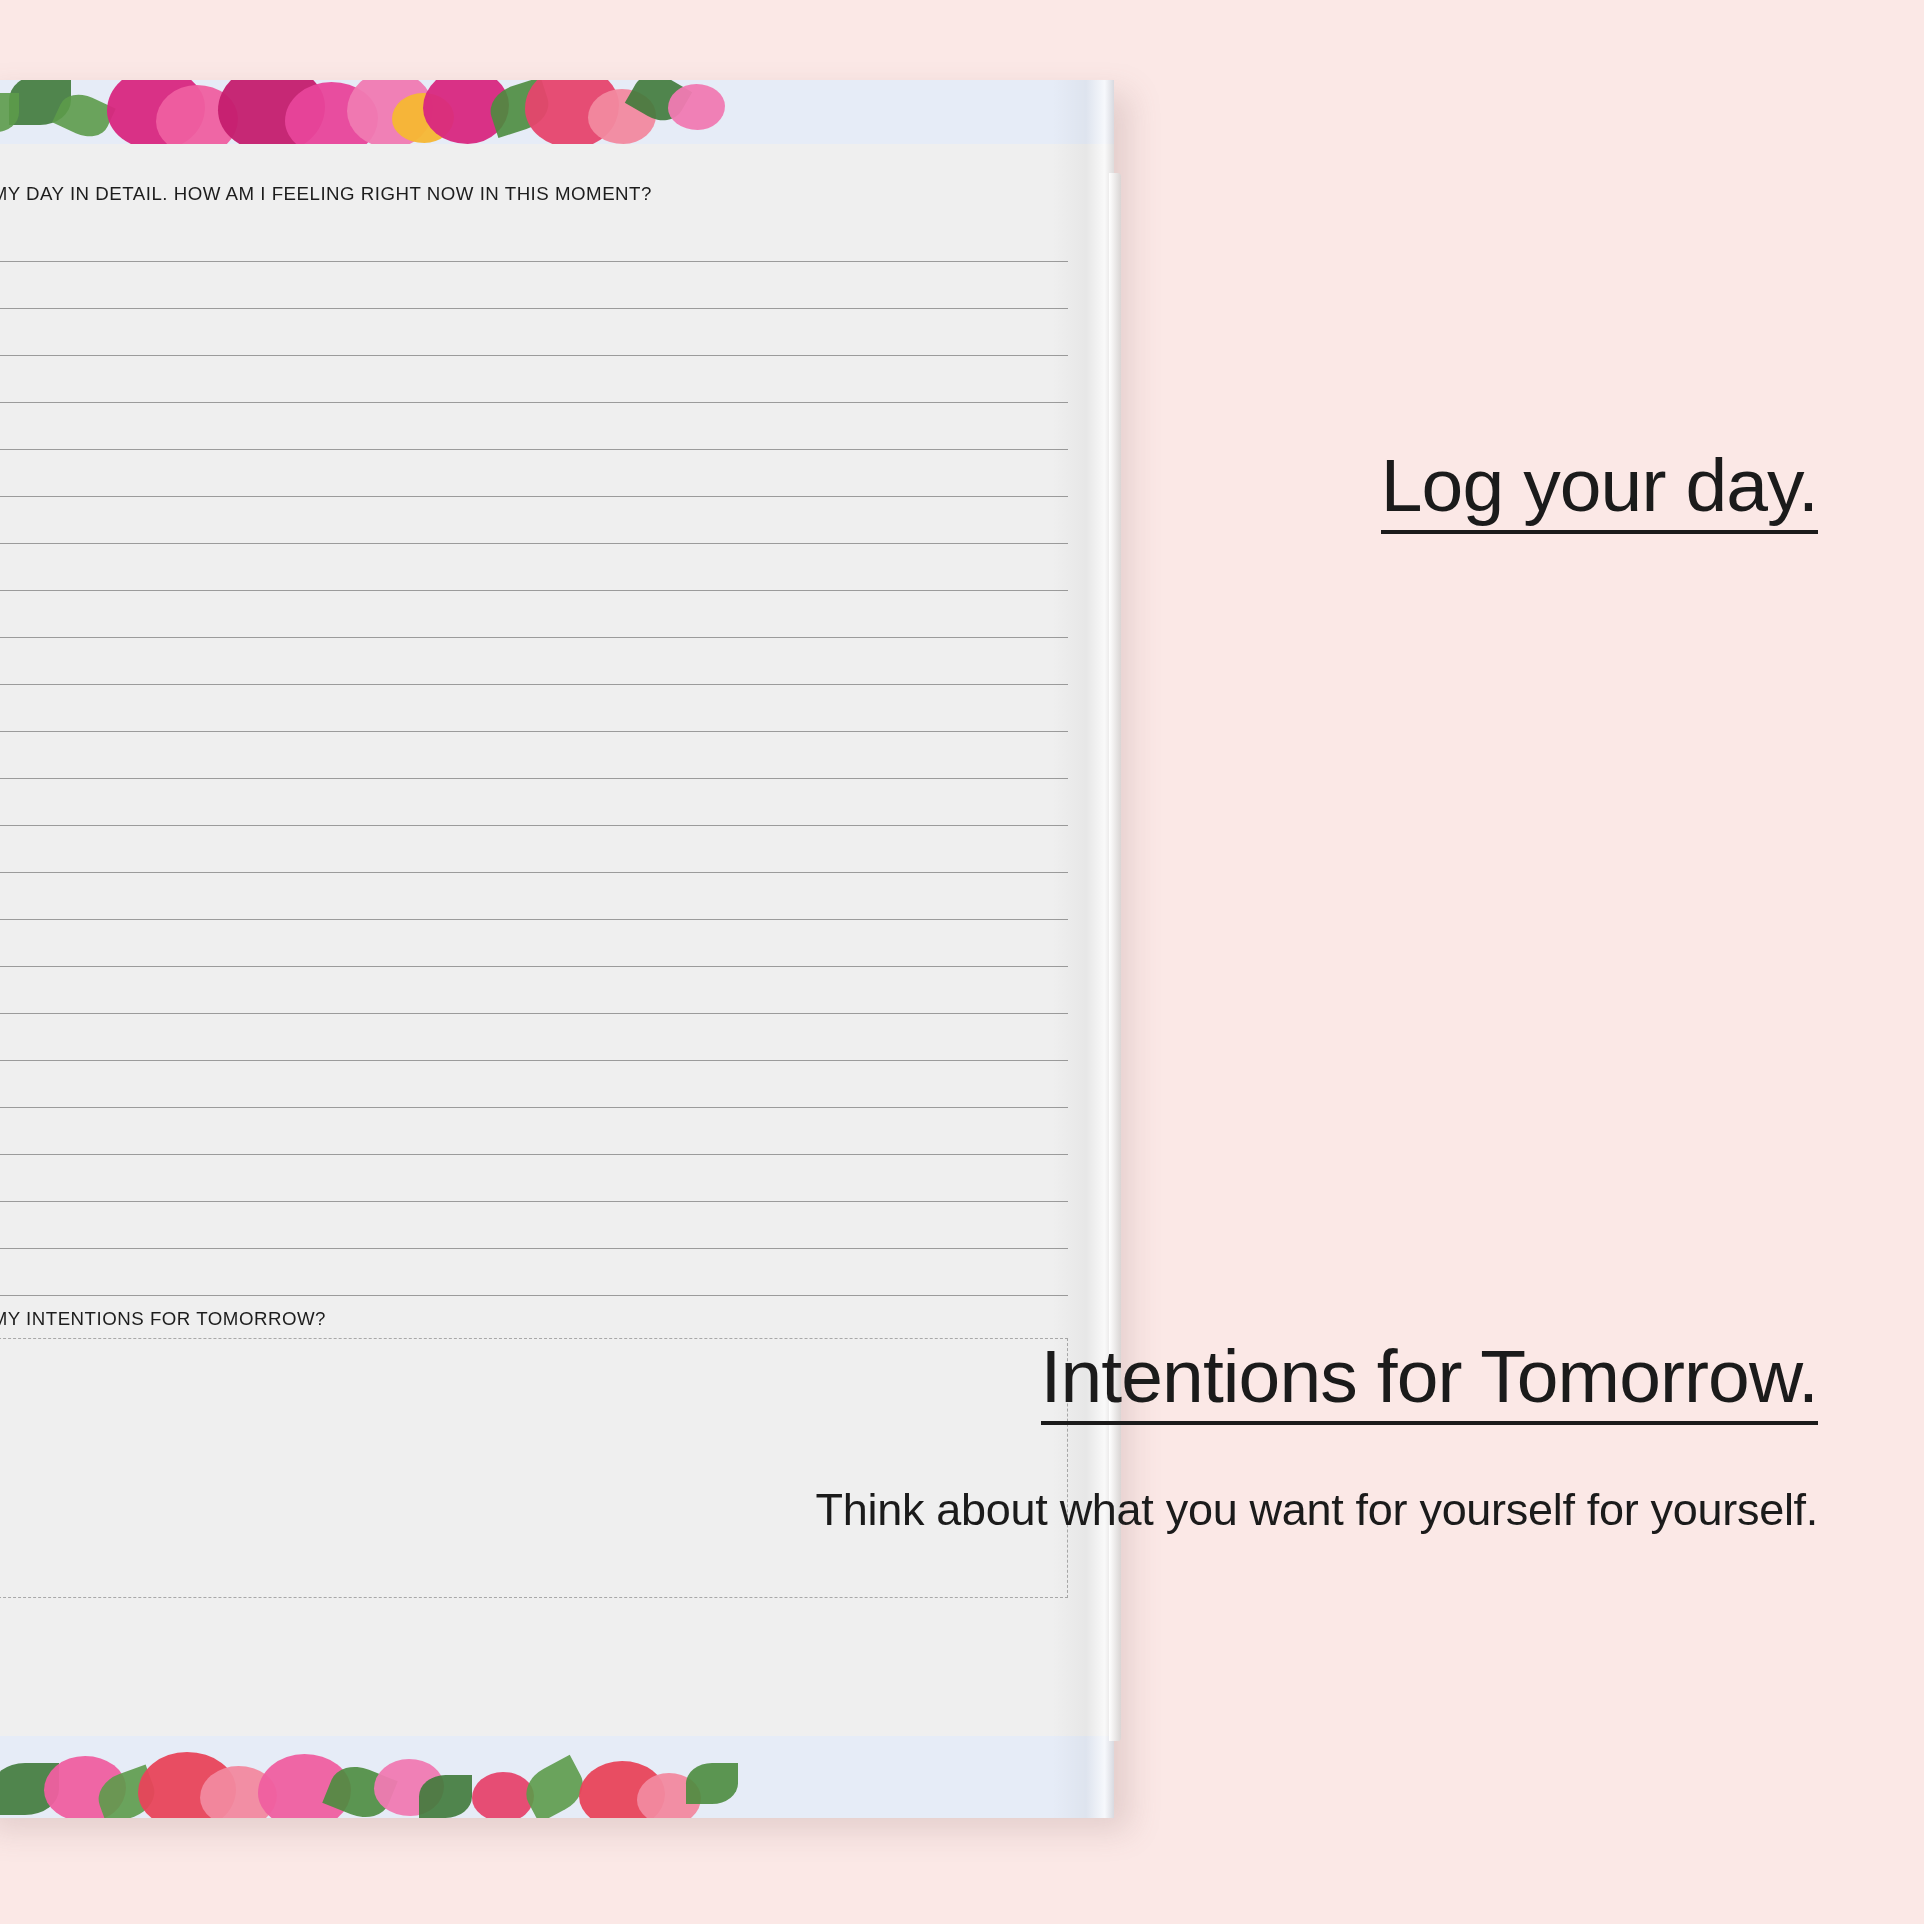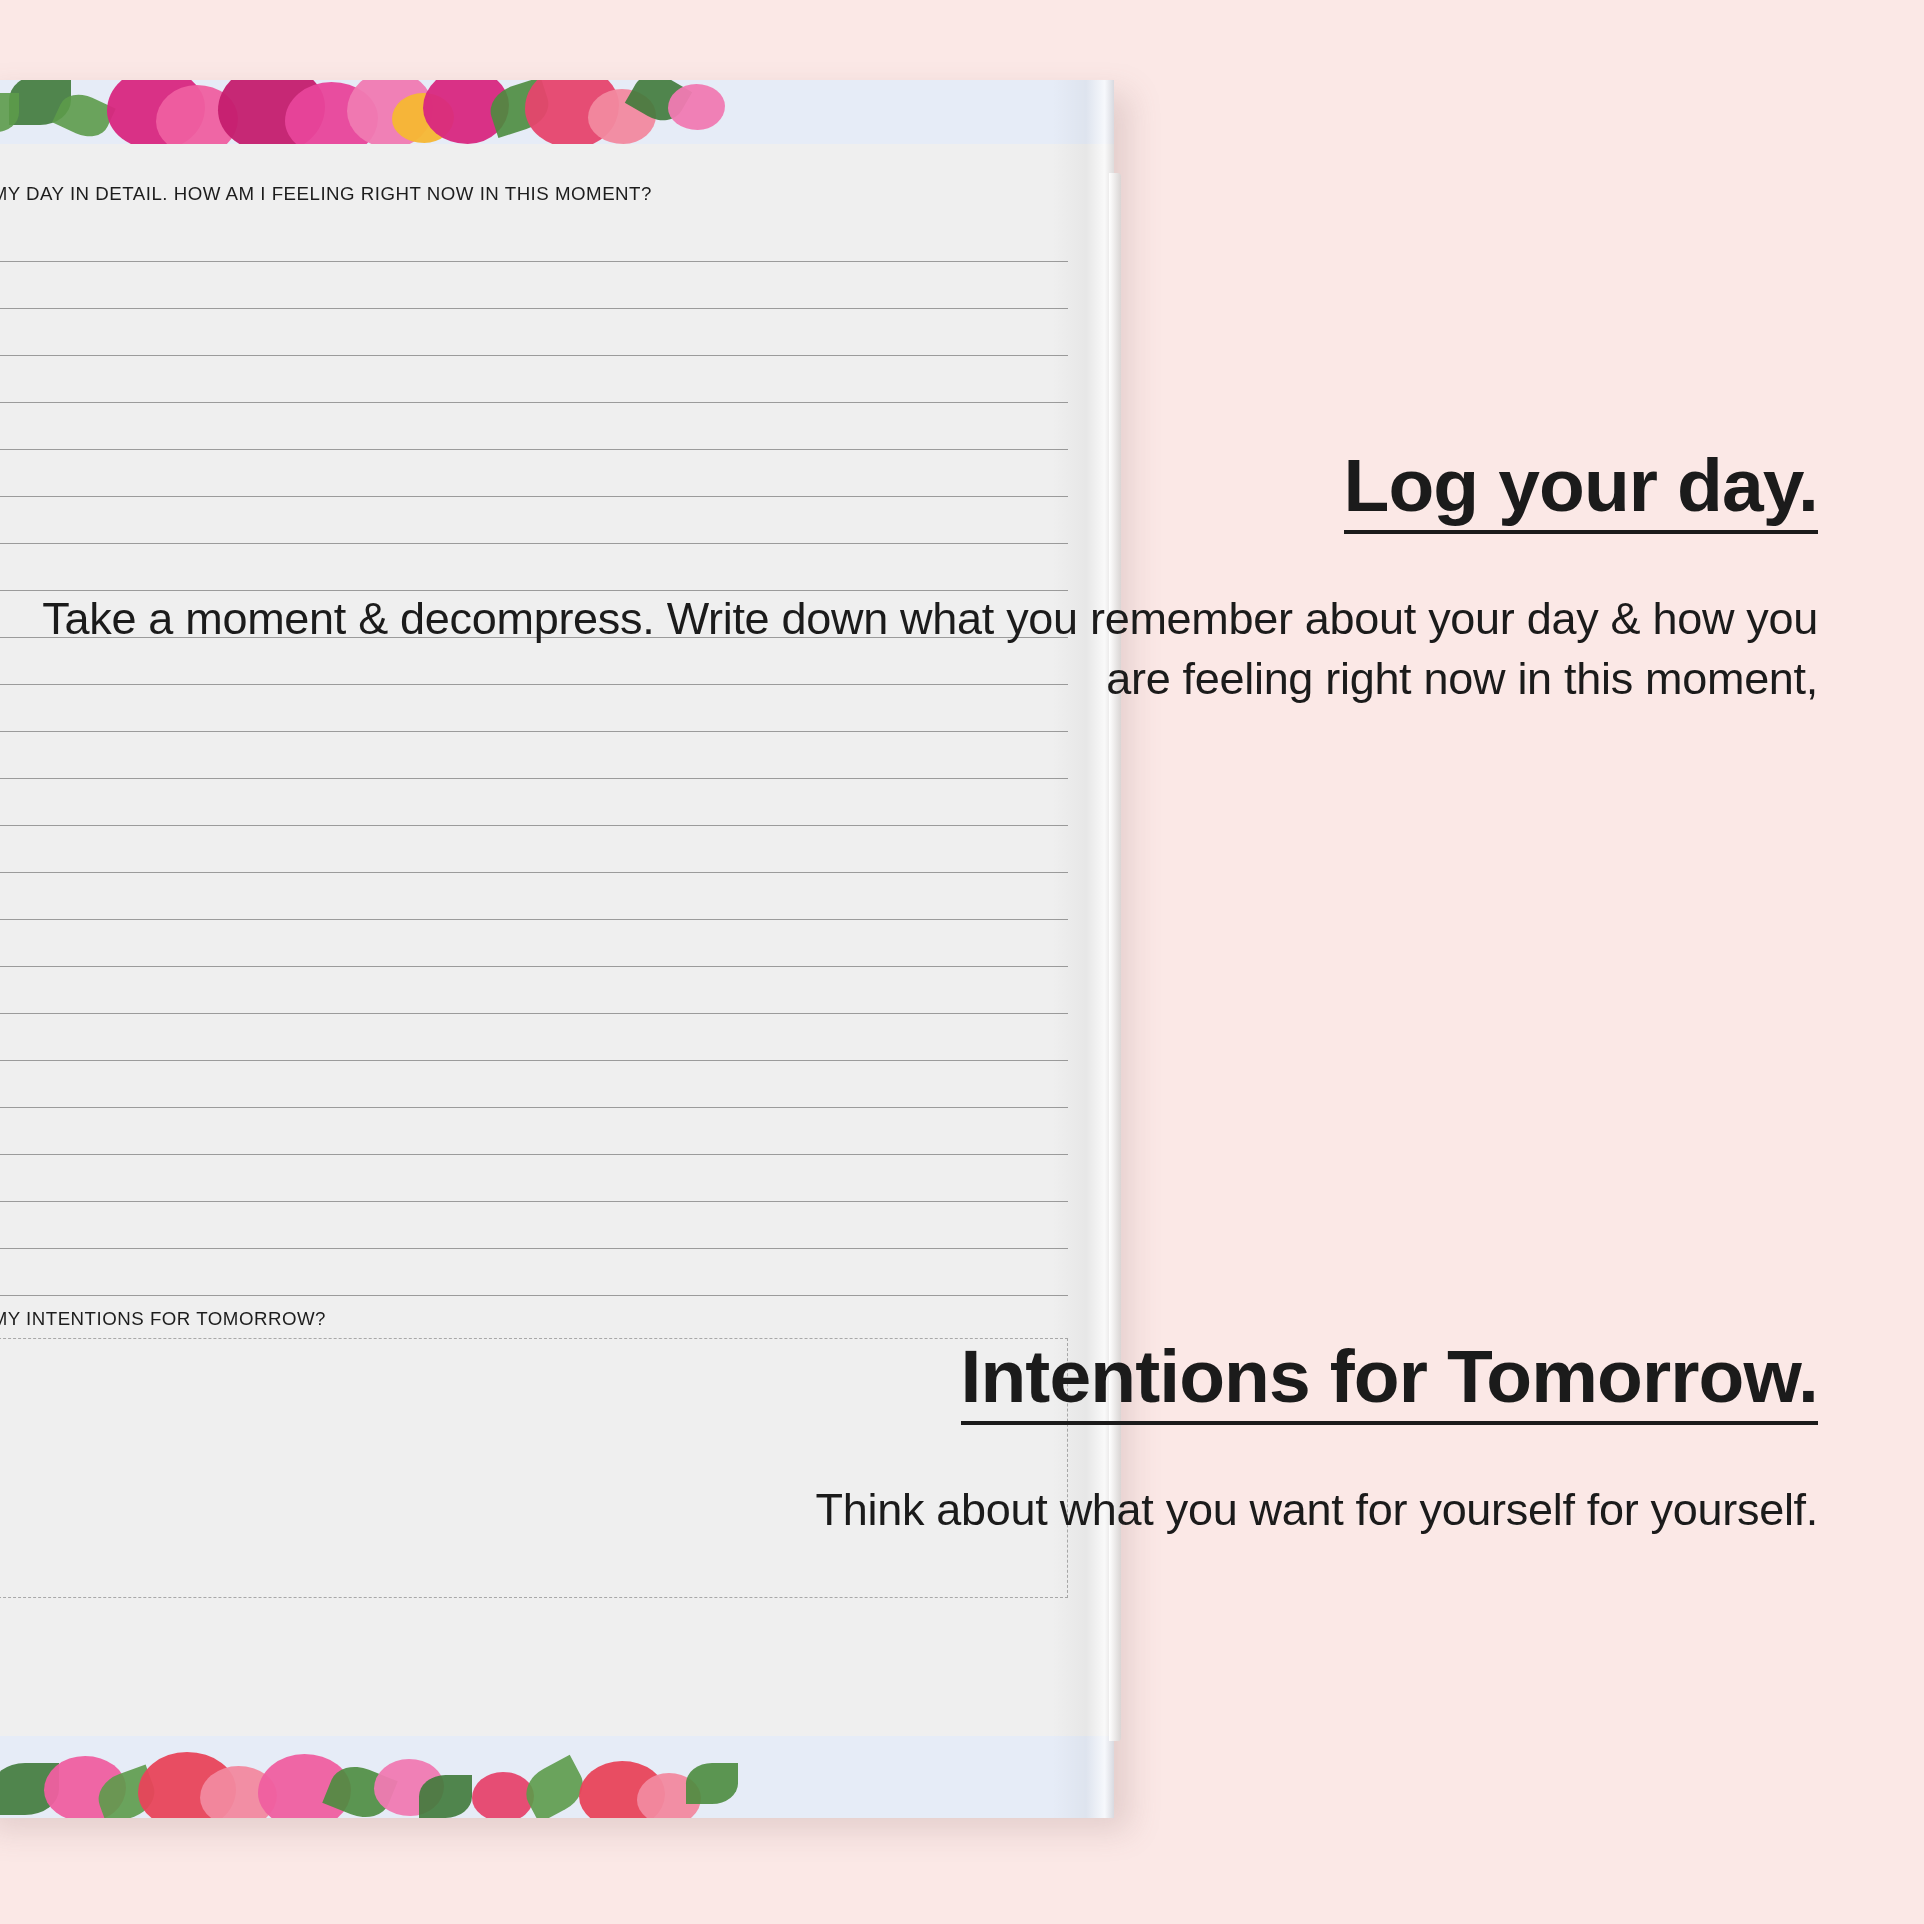--- a/index.html
+++ b/index.html
@@ -102,21 +102,21 @@
 
   
   .copy {
     position: absolute;
     right: 107px;
     text-align: right;
     color: #1b1b1b;
   }
   .copy-title {
     font-size: 75px;
-    font-weight: 700;
+    font-weight: 400;
     line-height: 1.05;
     letter-spacing: -0.9px;
     display: inline-block;
     border-bottom: 4.5px solid #1b1b1b;
     padding-bottom: 5.3px;
   }
   .copy-body {
     font-size: 45px;
     font-weight: 400;
     line-height: 1.33;
@@ -200,20 +200,19 @@
       <div class="leaf" style="left:713px; top:27px; width:52px;  height:41px; background:#4b8c3e;"></div>
     </div>
 
     <div class="page-curl"></div>
   </div>
   <div class="page-right-edge"></div>
 </div>
 
 <div class="copy block-log">
   <div class="copy-title">Log your day.</div>
-  <div class="copy-body">Take a moment &amp; decompress. Write down what you remember about your day &amp; how you are feeling right now in this moment,</div>
 </div>
 
 <div class="copy block-intentions">
   <div class="copy-title">Intentions for Tomorrow.</div>
   <div class="copy-body">Think about what you want for yourself for yourself.</div>
 </div>
 
 
 </body></html>

